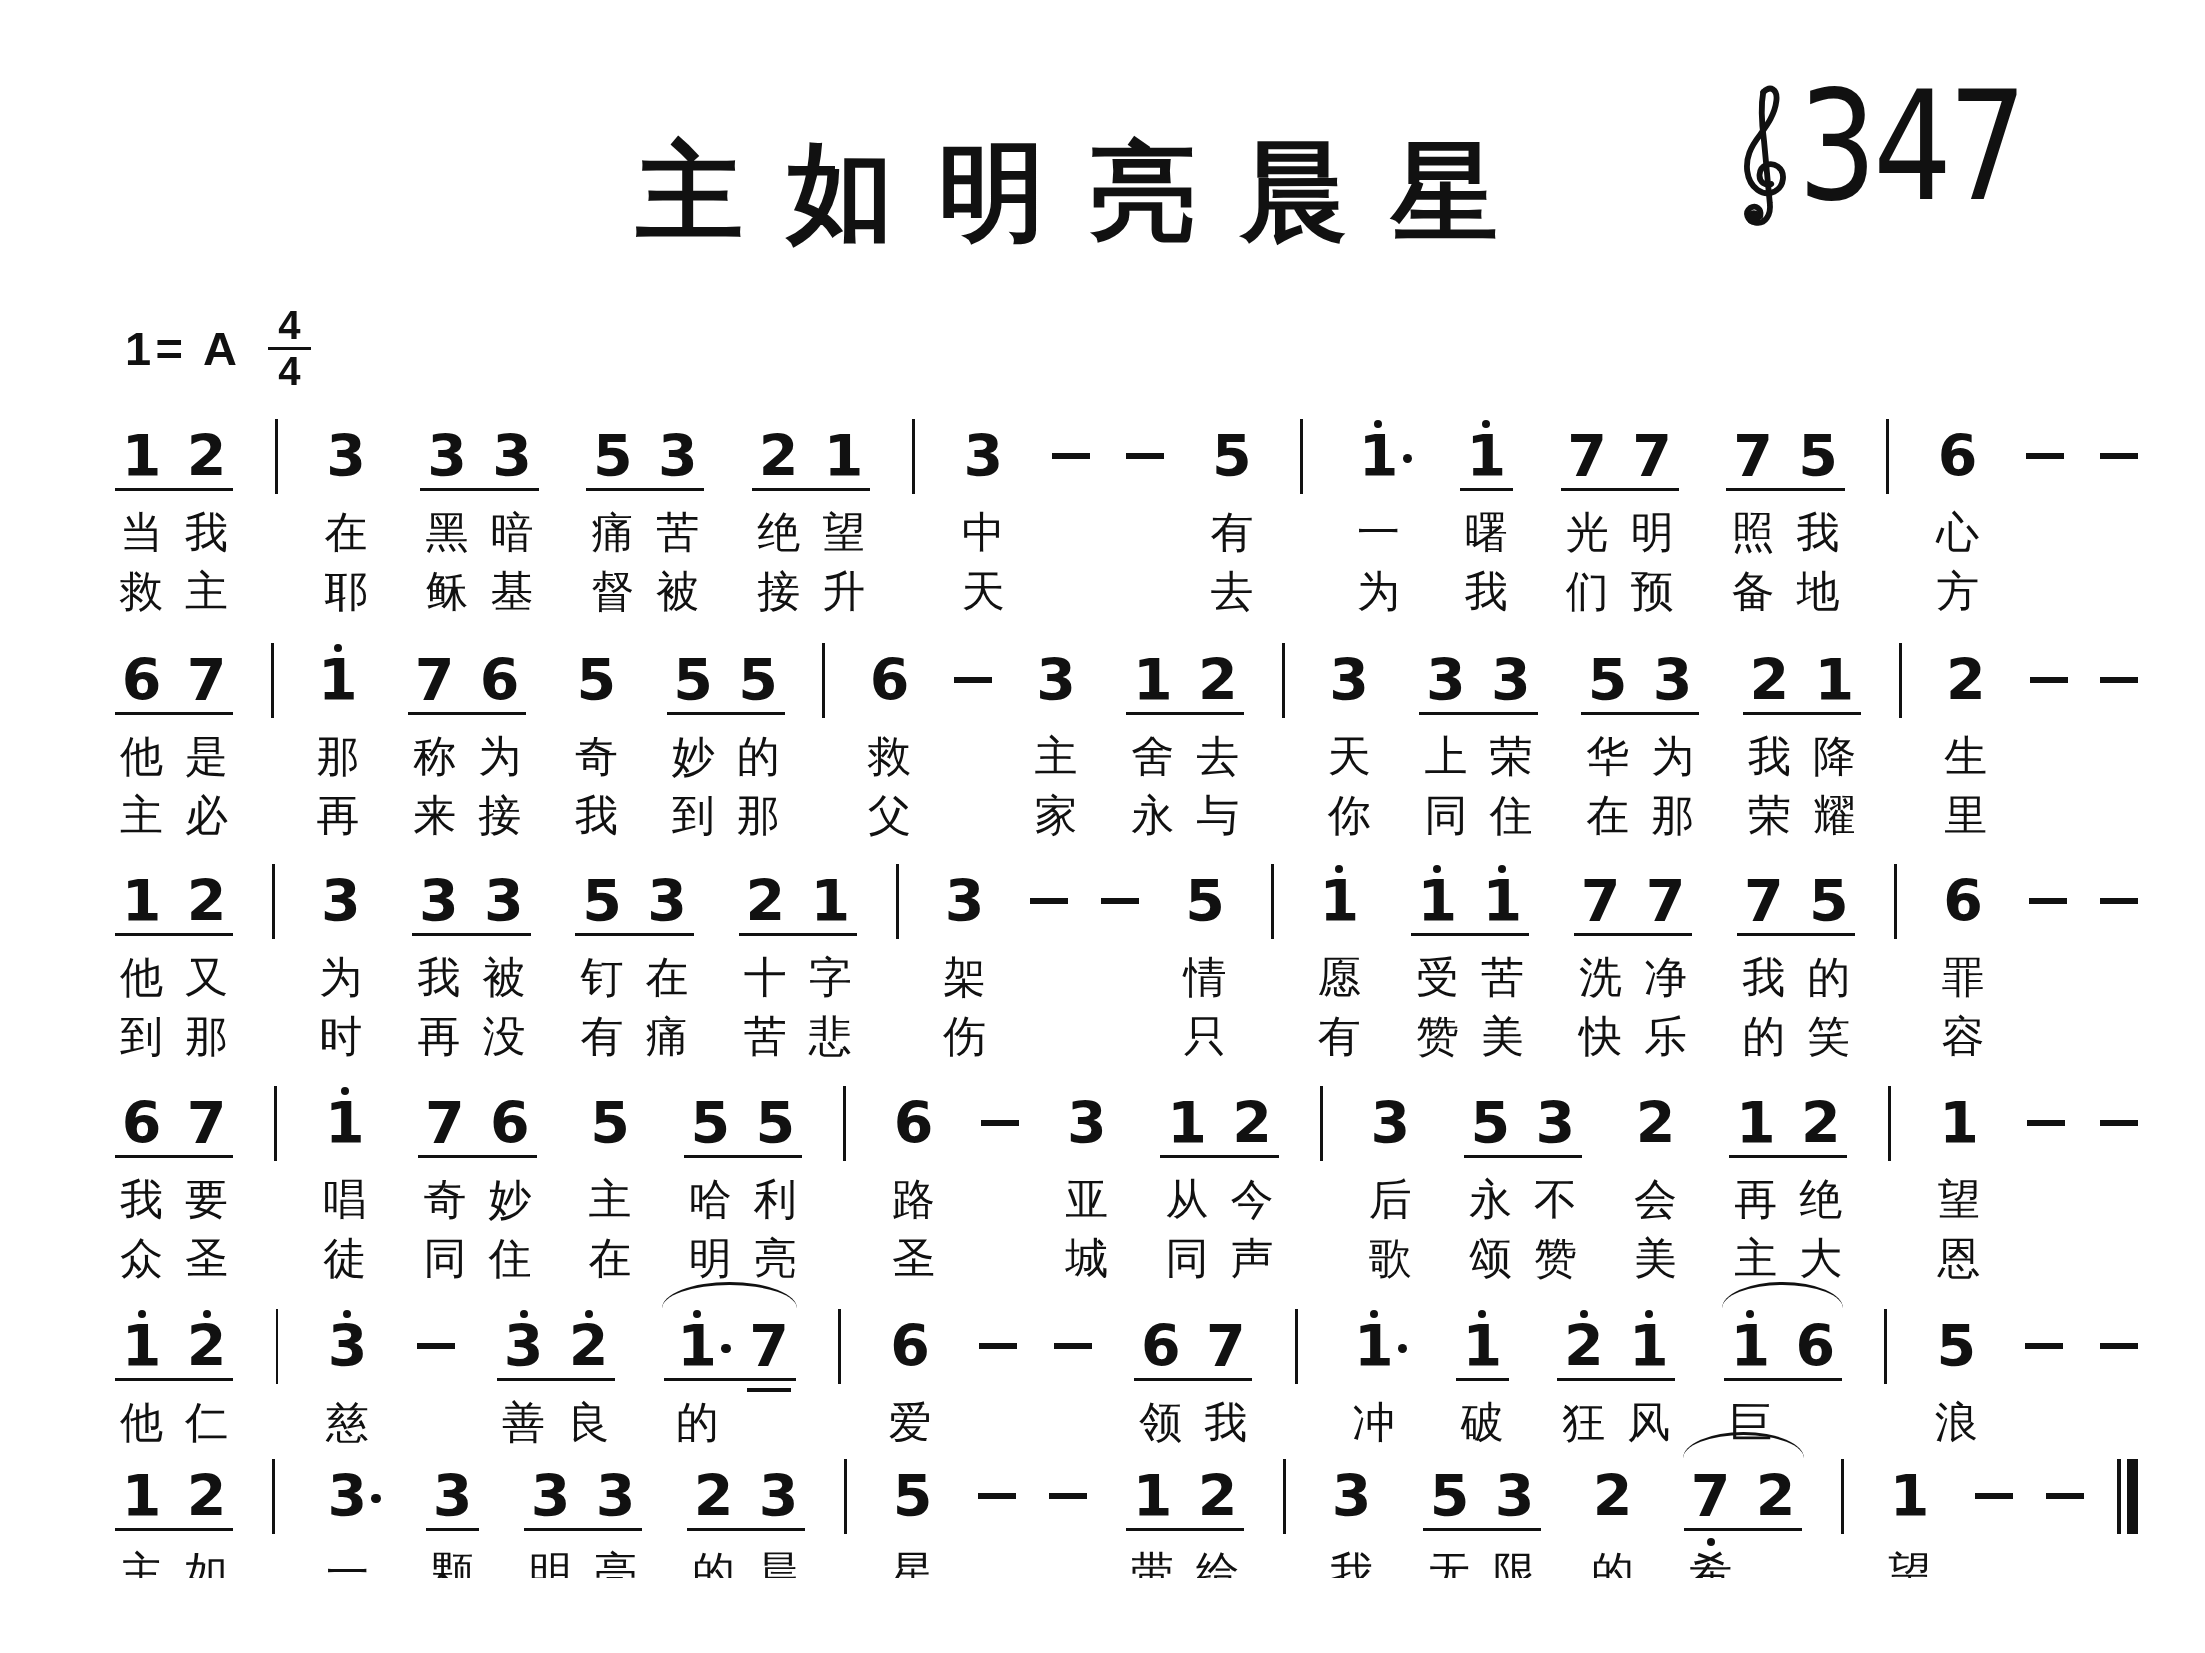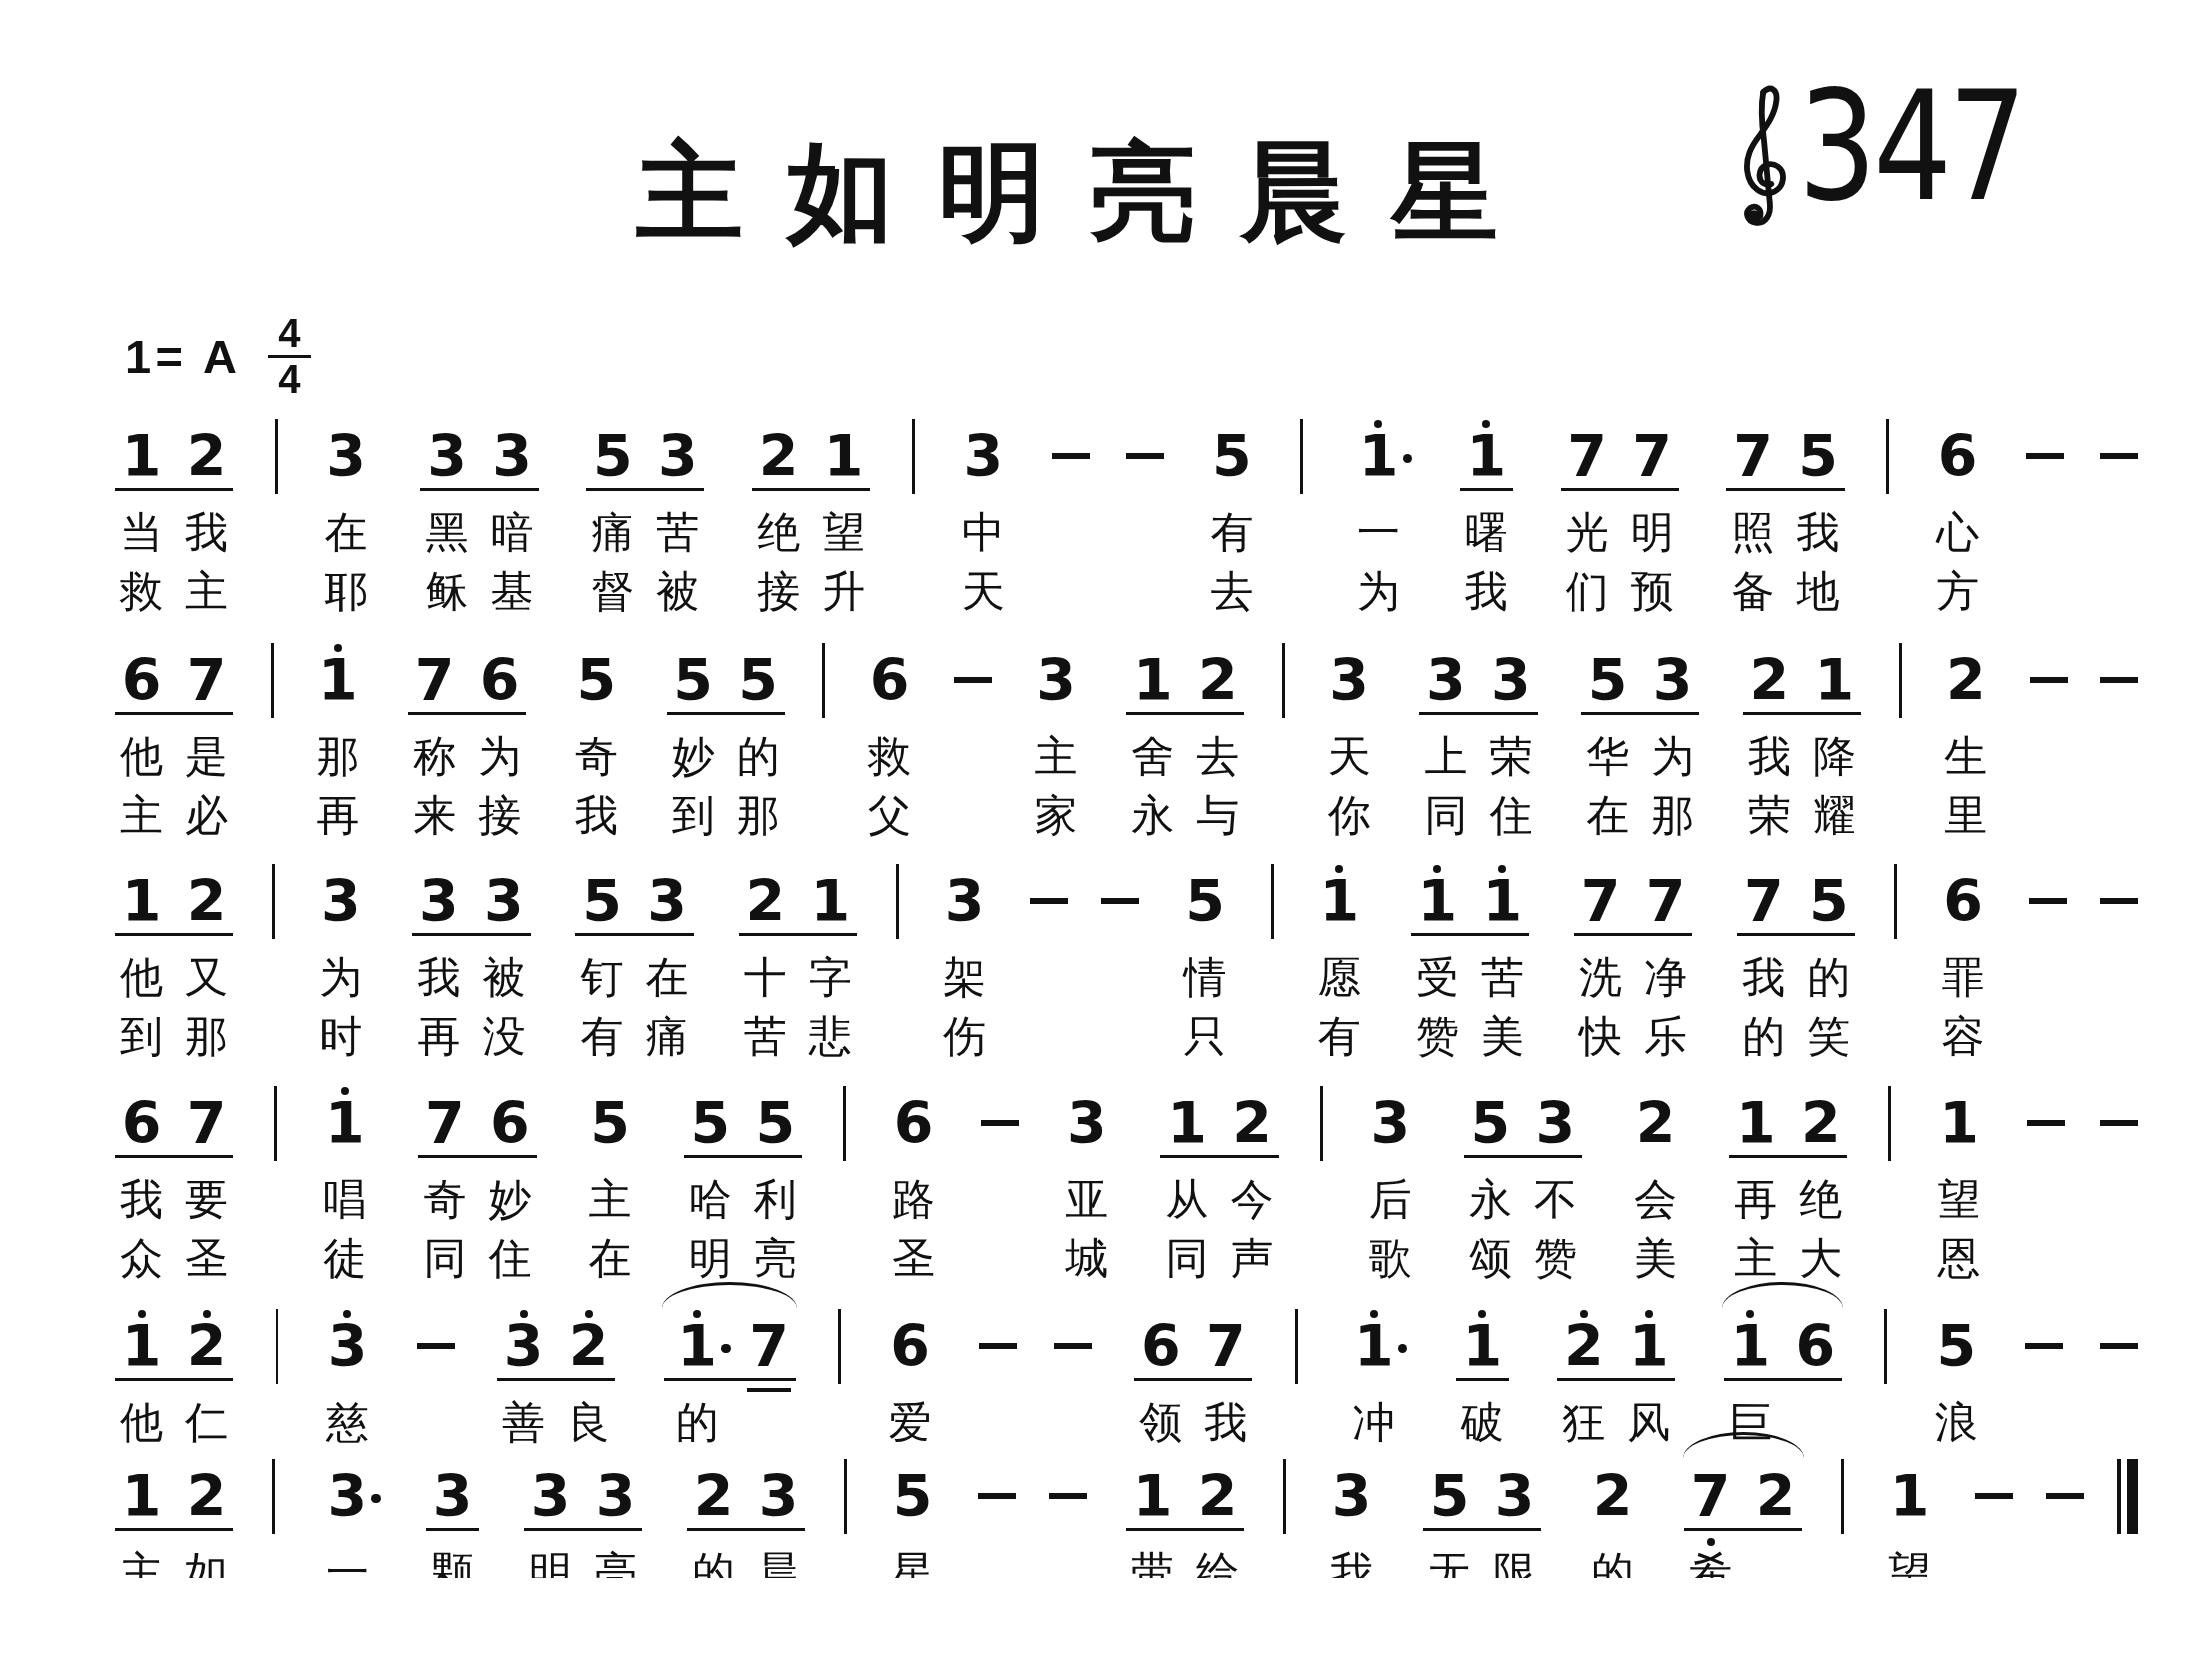--- a/index.html
+++ b/index.html
@@ -10,21 +10,21 @@
   .title{position:absolute;left:636px;top:136px;margin:0;font-size:107px;line-height:1.05;
          font-weight:900;letter-spacing:44px;white-space:nowrap;}
   .logo-clef{position:absolute;left:1727px;top:82px;}
   .num{position:absolute;left:1798px;top:72px;font-size:151px;line-height:1;font-weight:400;
        letter-spacing:-4.4px;font-family:"DejaVu Sans",sans-serif;
        transform:scaleX(0.82);transform-origin:left top;}
   .collection{position:absolute;left:1795px;top:196px;font-size:46px;font-weight:600;
               letter-spacing:10.3px;padding:0 4.4px 5.9px 1.5px;border-bottom:5.9px double #222;white-space:nowrap;}
 
   
-  .keysig{position:absolute;left:125px;top:312px;display:flex;align-items:center;gap:26.5px;}
+  .keysig{position:absolute;left:125px;top:304px;display:flex;align-items:center;gap:26.5px;}
   .key-text{font-size:47px;font-weight:700;letter-spacing:4.4px;}
   .timesig{display:flex;flex-direction:column;width:43px;text-align:center;
            font-size:40px;font-weight:700;line-height:1.08;}
   .timesig .bot{border-top:3.7px solid #111;}
 
   
   #score{position:absolute;left:109px;top:0;width:2029px;height:1654px;}
   .system{position:absolute;left:0;right:0;}
   .notes-row{display:flex;justify-content:space-between;align-items:flex-end;height:46px;}
 

